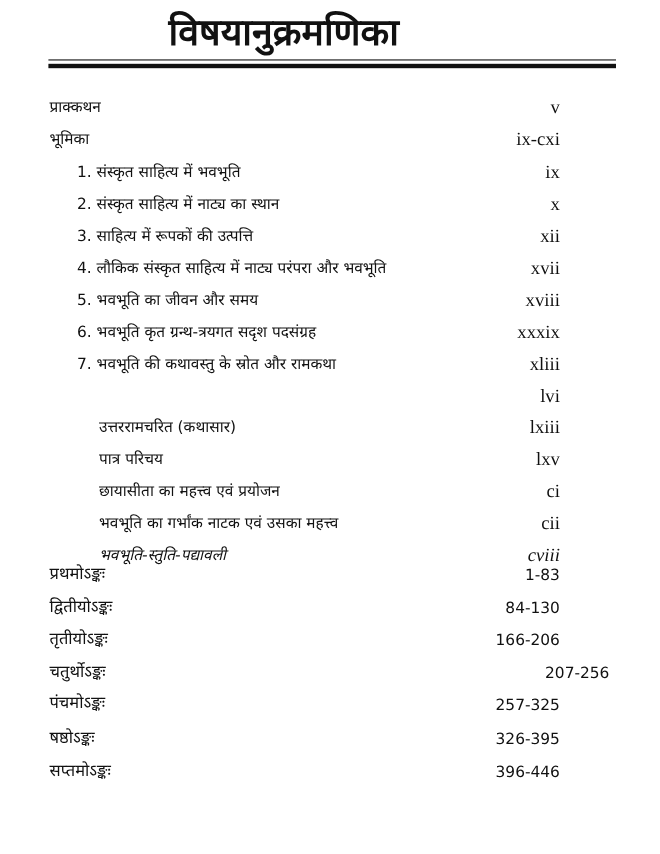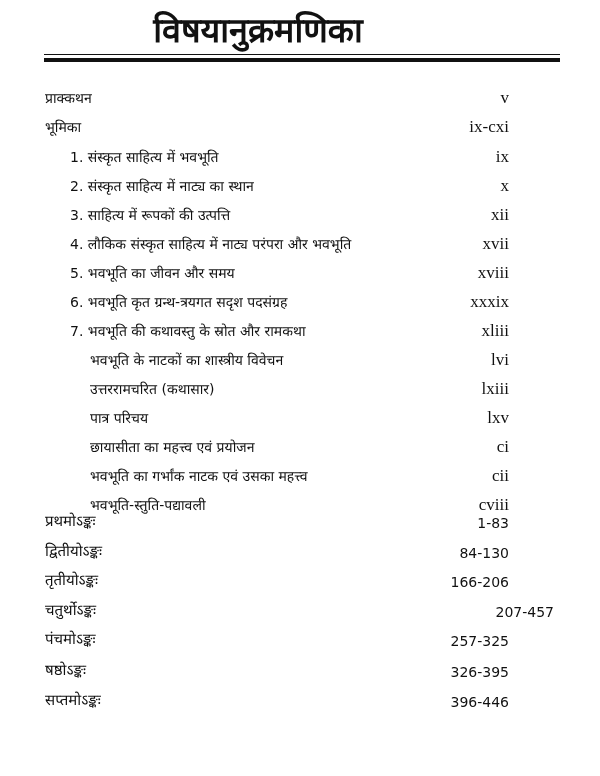--- a/index.html
+++ b/index.html
@@ -116,59 +116,58 @@
   </div>
   <div class="row lvl1" style="top:290px;">
     <span class="label">6. भवभूति कृत ग्रन्थ-त्रयगत सदृश पदसंग्रह</span>
     <span class="page">xxxix</span>
   </div>
   <div class="row lvl1" style="top:319px;">
     <span class="label">7. भवभूति की कथावस्तु के स्रोत और रामकथा</span>
     <span class="page">xliii</span>
   </div>
   <div class="row lvl2" style="top:348px;">
-    <span class="label">भवभूति के नाटकों का शास्त्रीय विवेचन</span>
     <span class="page">lvi</span>
   </div>
   <div class="row lvl2" style="top:377px;">
     <span class="label">उत्तररामचरित (कथासार)</span>
     <span class="page">lxiii</span>
   </div>
   <div class="row lvl2" style="top:406px;">
     <span class="label">पात्र परिचय</span>
     <span class="page">lxv</span>
   </div>
   <div class="row lvl2" style="top:435px;">
     <span class="label">छायासीता का महत्त्व एवं प्रयोजन</span>
     <span class="page">ci</span>
   </div>
   <div class="row lvl2" style="top:464px;">
     <span class="label">भवभूति का गर्भांक नाटक एवं उसका महत्त्व</span>
     <span class="page">cii</span>
   </div>
-  <div class="row lvl2" style="top:493px;">
+  <div class="row lvl2" style="top:493px;font-style:italic;">
     <span class="label">भवभूति-स्तुति-पद्यावली</span>
     <span class="page">cviii</span>
   </div>
 
   <div class="row lvl0 act" style="top:511px;">
     <span class="label">प्रथमोऽङ्कः</span>
     <span class="page">1-83</span>
   </div>
   <div class="row lvl0 act" style="top:541px;">
     <span class="label">द्वितीयोऽङ्कः</span>
     <span class="page">84-130</span>
   </div>
   <div class="row lvl0 act" style="top:570px;">
     <span class="label">तृतीयोऽङ्कः</span>
     <span class="page">166-206</span>
   </div>
   <div class="row lvl0 act" style="top:600px;padding-left:45px;">
     <span class="label">चतुर्थोऽङ्कः</span>
-    <span class="page">207-457</span>
+    <span class="page">207-256</span>
   </div>
   <div class="row lvl0 act" style="top:629px;">
     <span class="label">पंचमोऽङ्कः</span>
     <span class="page">257-325</span>
   </div>
   <div class="row lvl0 act" style="top:660px;text-align:right;">
     <span class="label">षष्ठोऽङ्कः</span>
     <span class="page">326-395</span>
   </div>
   <div class="row lvl0 act" style="top:690px;">

